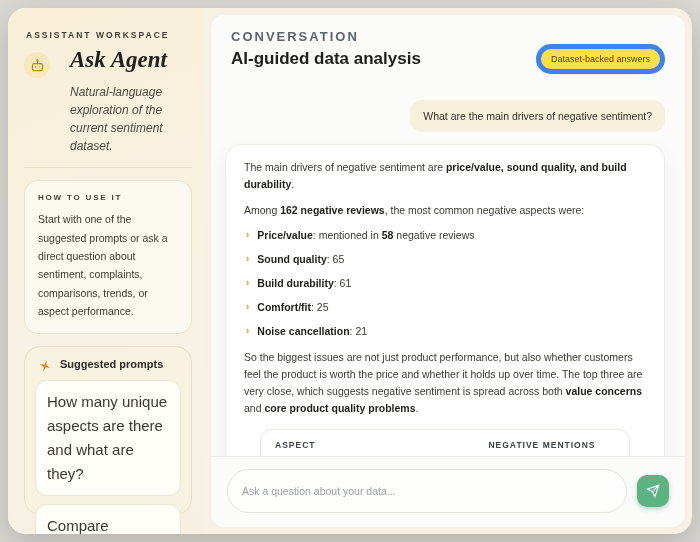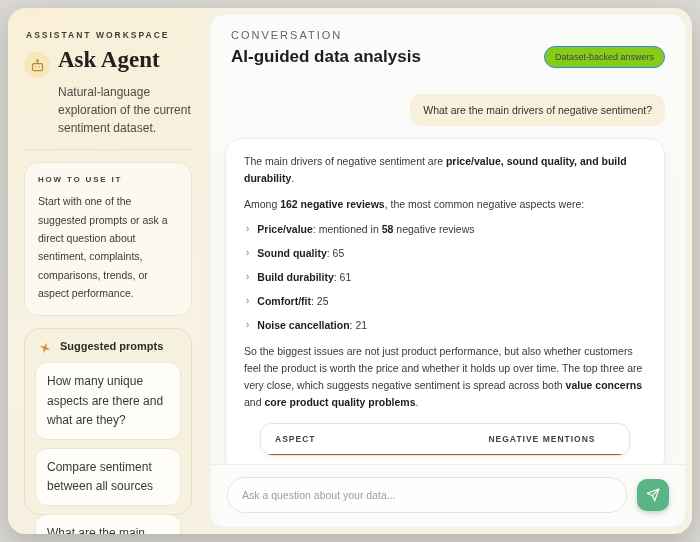--- a/index.html
+++ b/index.html
@@ -24,21 +24,21 @@
     width:196px; flex:0 0 196px;
     background:linear-gradient(160deg,#f9efd8 0%,#f7f2e4 60%,#f5f0e2 100%);
     padding:14px 10px 19px 14px;
     display:flex; flex-direction:column;
     overflow:hidden;
   }
   .ws-label {
     font-size:8.5px; font-weight:700; letter-spacing:2px;
     color:#403d35; margin:8px 0 8px 4px;
   }
-  .agent-head { display:flex; gap:8px; align-items:flex-start; padding-left:2px; }
+  .agent-head { display:flex; gap:20px; align-items:flex-start; padding-left:2px;font-style:italic; }
   .robot-badge {
     width:26px; height:26px; border-radius:50%;
     background:#f7e7bd; display:flex; align-items:center; justify-content:center;
     flex:0 0 26px; margin-top:4px;
   }
   .agent-title {
     font-family:"Liberation Serif", serif;
     font-size:23px; font-weight:700; color:#21201c; line-height:1.05;
   }
   .agent-sub { font-size:12px; color:#4c4a42; line-height:1.5; margin-top:11px; }
@@ -56,39 +56,39 @@
     padding:11px 10px 12px 10px; margin:0 2px; flex:1; min-height:0;
   }
   .suggested-head { display:flex; align-items:flex-start; gap:9px; margin:0 0 10px 4px; }
   .sparkle { width:12px; height:12px; display:inline-block; }
   .suggested-title { font-size:11px; font-weight:700; color:#2e2c27; }
   .prompt-btn {
     width:100%; text-align:left;
     background:#fffdf7; border:1px solid #ede6d3; border-radius:12px;
     padding:9px 11px; margin-bottom:8px;
     font-family:"Liberation Sans", sans-serif;
-    font-size:12px; line-height:1.6; color:#3b3932;
+    font-size:15px; line-height:1.6; color:#3b3932;
     cursor:pointer;
   }
 
   
   .main {
     flex:1; margin:6px 6px 6px 6px;
     background:#fbfbf9; border-radius:14px;
     display:flex; flex-direction:column;
     border:1px solid #f0f0ec;
     overflow:hidden;
   }
   .conv-header { padding:14px 20px 8px 20px; }
-  .conv-label { font-size:11px; font-weight:400; letter-spacing:2px; color:#5b6470; margin-bottom:5px; }
+  .conv-label { font-size:13px; font-weight:700; letter-spacing:2px; color:#5b6470; }
   .conv-title-row { display:flex; align-items:center; justify-content:space-between; }
   .conv-title { font-size:17px; font-weight:700; color:#1e1e1c; }
   .conv-badge {
-    font-size:9px; color:#3f4650; background:#84cc16;
-    border:1px solid #3b82f6; border-radius:999px;
+    font-size:9px; color:#3f4650; background:#fde047;
+    border:5px solid #3b82f6; border-radius:999px;
     padding:5px 10px; box-shadow:0 1px 2px rgba(0,0,0,.04); white-space:nowrap;
   }
   .conv-sub { font-size:10.5px; color:#4b5058; margin-top:6px; }
 
   .messages { flex:1; padding:8px 20px 0 14px; overflow:hidden; display:flex; flex-direction:column; }
   .user-bubble {
     align-self:flex-end;
     background:#f7f0dc; border-radius:12px;
     padding:10px 13px; margin-top:10px;
     font-size:10.5px; color:#35332d; max-width:300px;
@@ -108,31 +108,31 @@
 
   .table-card {
     border:1px solid #e7e7e2; border-radius:12px;
     margin:12px 0 0 16px; width:370px;
     box-shadow:0 2px 6px rgba(40,40,30,.04);
     overflow:hidden; background:#fff;
   }
   table { border-collapse:collapse; width:100%; }
   th {
     text-align:left; font-size:8.5px; letter-spacing:1px; font-weight:700;
-    color:#3e4249; padding:9px 14px 8px 14px; border-bottom:1px solid #a16207;
+    color:#3e4249; padding:9px 14px 8px 14px; border-bottom:5px solid #a16207;
   }
   th:nth-child(2), td:nth-child(2) { width:42%; }
 
   .composer {
     border-top:1px solid #ededE9;
     padding:12px 16px 14px 16px;
     display:flex; gap:10px; align-items:center;
   }
   .composer input {
-    flex:1; height:36px;
+    flex:1; height:44px;
     border:1px solid #e4e4df; border-radius:999px;
     background:#fefefd; padding:0 14px;
     font-family:"Liberation Sans", sans-serif;
     font-size:10.5px; color:#33312c; outline:none;
   }
   .composer input::placeholder { color:#9aa0a6; }
   .send-btn {
     width:32px; height:32px; flex:0 0 32px;
     border:none; border-radius:10px;
     background:#5cb485; cursor:pointer;

